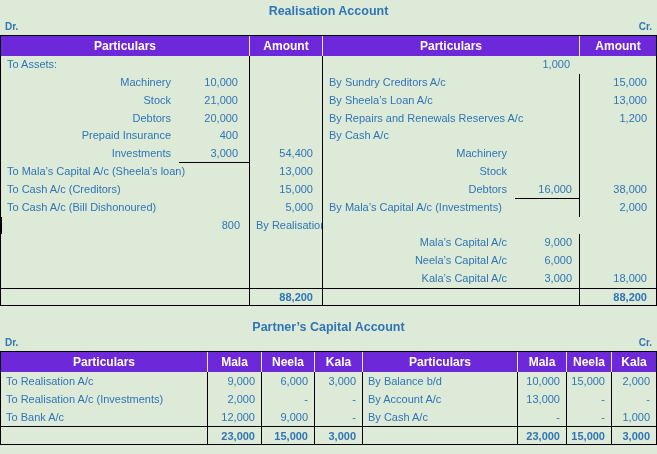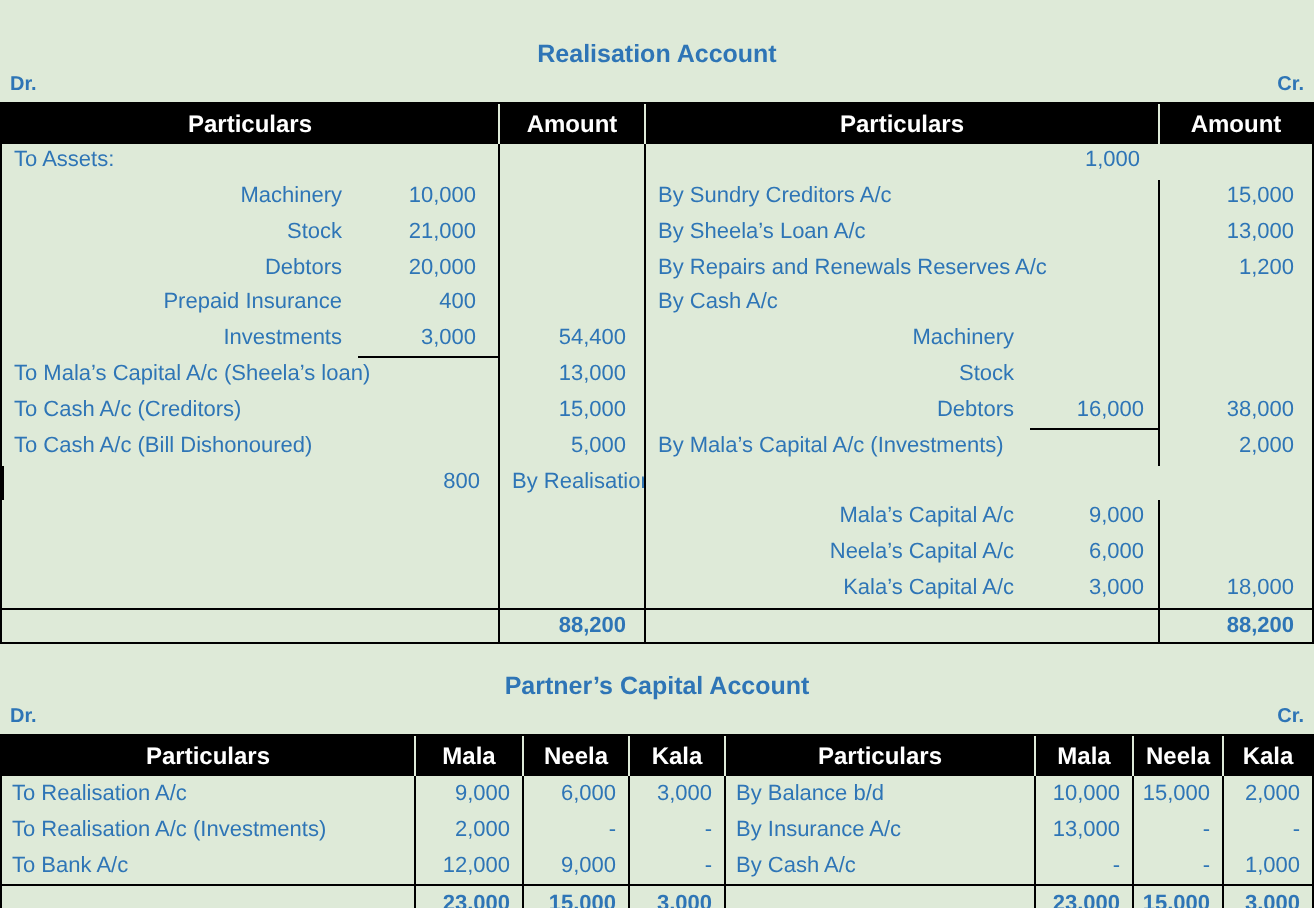--- a/index.html
+++ b/index.html
@@ -5,21 +5,21 @@
   * { box-sizing: border-box; margin: 0; padding: 0; }
   html,body { width: 657px; }
   body {
     background: #DEEAD8;
     font-family: "Liberation Sans", sans-serif;
     color: #2E75B6;
     width: 657px;
     height: 454px;
     overflow: hidden;
   }
-  .page { width: 657px; height: 376px; padding-top: 20px; }
+  .page { width: 657px; height: 376px; padding-top: 4px; }
 
   .acct-title {
     text-align: center;
     font-weight: bold;
     font-size: 12.5px;
     color: #2E75B6;
     height: 15px;
     line-height: 15px;
   }
   .drcr {
@@ -31,21 +31,21 @@
     height: 16px;
     line-height: 16px;
   }
 
   .ledger { border: 1px solid #000; width: 657px; background: #DEEAD8; }
 
   
   .r-row { display: grid; grid-template-columns: 248px 73px 257px 77px; }
   .r-hdr { height: 20px; }
   .hcell {
-    background: #000000; color: #FFFFFF;
+    background: #6d28d9; color: #FFFFFF;
     font-weight: bold; font-size: 12px;
     text-align: center; line-height: 20px;
     overflow: hidden;
   }
   .hcell + .hcell { border-left: 1px solid #DEEAD8; }
 
   .t-row { height: 17.85px; font-size: 11px; }
   .t-row > div { overflow: hidden; white-space: nowrap; }
   .pc { padding-left: 6px; line-height: 17.85px; }
   .pc.sub { padding-left: 0; display: flex; }
@@ -252,21 +252,21 @@
         <div class="c-num bdl">10,000</div>
         <div class="c-num bdl">15,000</div>
         <div class="c-num bdl">2,000</div>
       </div>
 
       <div class="c-row c-t-row">
         <div class="c-pc">To Realisation A/c (Investments)</div>
         <div class="c-num bdl">2,000</div>
         <div class="c-num bdl">-</div>
         <div class="c-num bdl">-</div>
-        <div class="c-pc bdl">By Insurance A/c</div>
+        <div class="c-pc bdl">By Account A/c</div>
         <div class="c-num bdl">13,000</div>
         <div class="c-num bdl">-</div>
         <div class="c-num bdl">-</div>
       </div>
 
       <div class="c-row c-t-row">
         <div class="c-pc">To Bank A/c</div>
         <div class="c-num bdl">12,000</div>
         <div class="c-num bdl">9,000</div>
         <div class="c-num bdl">-</div>

